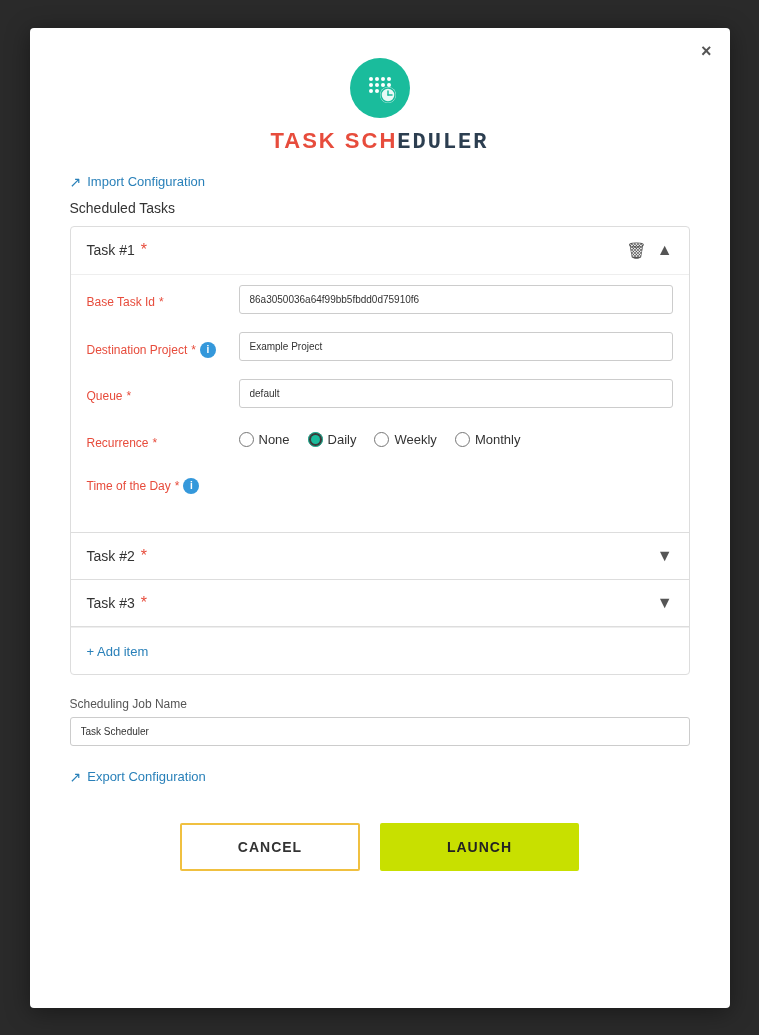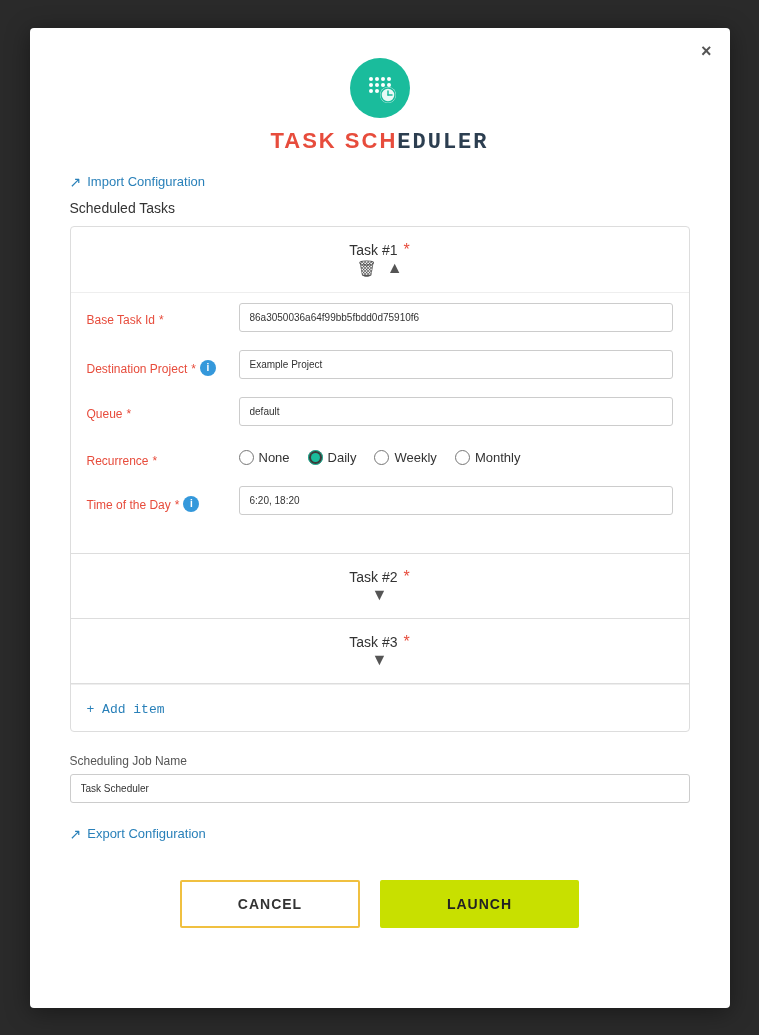--- a/index.html
+++ b/index.html
@@ -84,21 +84,20 @@
       color: #333;
       margin-bottom: 10px;
       font-weight: normal;
     }
     .task-header {
       display: flex;
       justify-content: space-between;
       align-items: center;
       padding: 14px 16px;
       cursor: pointer;
-      flex-direction: column;
     }
     .task-header-left {
       display: flex;
       align-items: center;
       gap: 4px;
     }
     .task-title {
       font-size: 14px;
       color: #333;
       font-weight: 500;
@@ -130,21 +129,21 @@
       align-items: flex-start;
       margin-bottom: 18px;
       gap: 12px;
     }
     .form-label {
       min-width: 140px;
       font-size: 12px;
       color: #e74c3c;
       padding-top: 10px;
       display: flex;
-      align-items: flex-end;
+      align-items: center;
       gap: 4px;
     }
     .form-label .req { color: #e74c3c; }
     .info-icon {
       display: inline-flex;
       align-items: center;
       justify-content: center;
       width: 16px;
       height: 16px;
       background: #3498db;
@@ -187,21 +186,20 @@
     .add-item-row {
       padding: 14px 16px;
       border-top: 1px solid #eee;
     }
     .add-item-btn {
       background: none;
       border: none;
       color: #2980b9;
       font-size: 13px;
       cursor: pointer;
-      font-family: Liberation Mono, monospace;
     }
     .job-name-section {
       margin-top: 22px;
       margin-bottom: 22px;
     }
     .job-name-label {
       font-size: 12px;
       color: #555;
       margin-bottom: 6px;
     }
@@ -366,21 +364,20 @@
               </label>
             </div>
           </div>
 
           <div class="form-row">
             <div class="form-label">
               <span>Time of the Day</span>
               <span class="req">*</span>
               <span class="info-icon">i</span>
             </div>
-            <input class="form-input" type="text" value="6:20, 18:20" style="">
           </div>
 
         </div>
       </div>
 
       <div class="task-section">
         <div class="task-header">
           <div class="task-header-left">
             <span class="task-title">Task #2</span>
             <span class="required-star">*</span>

